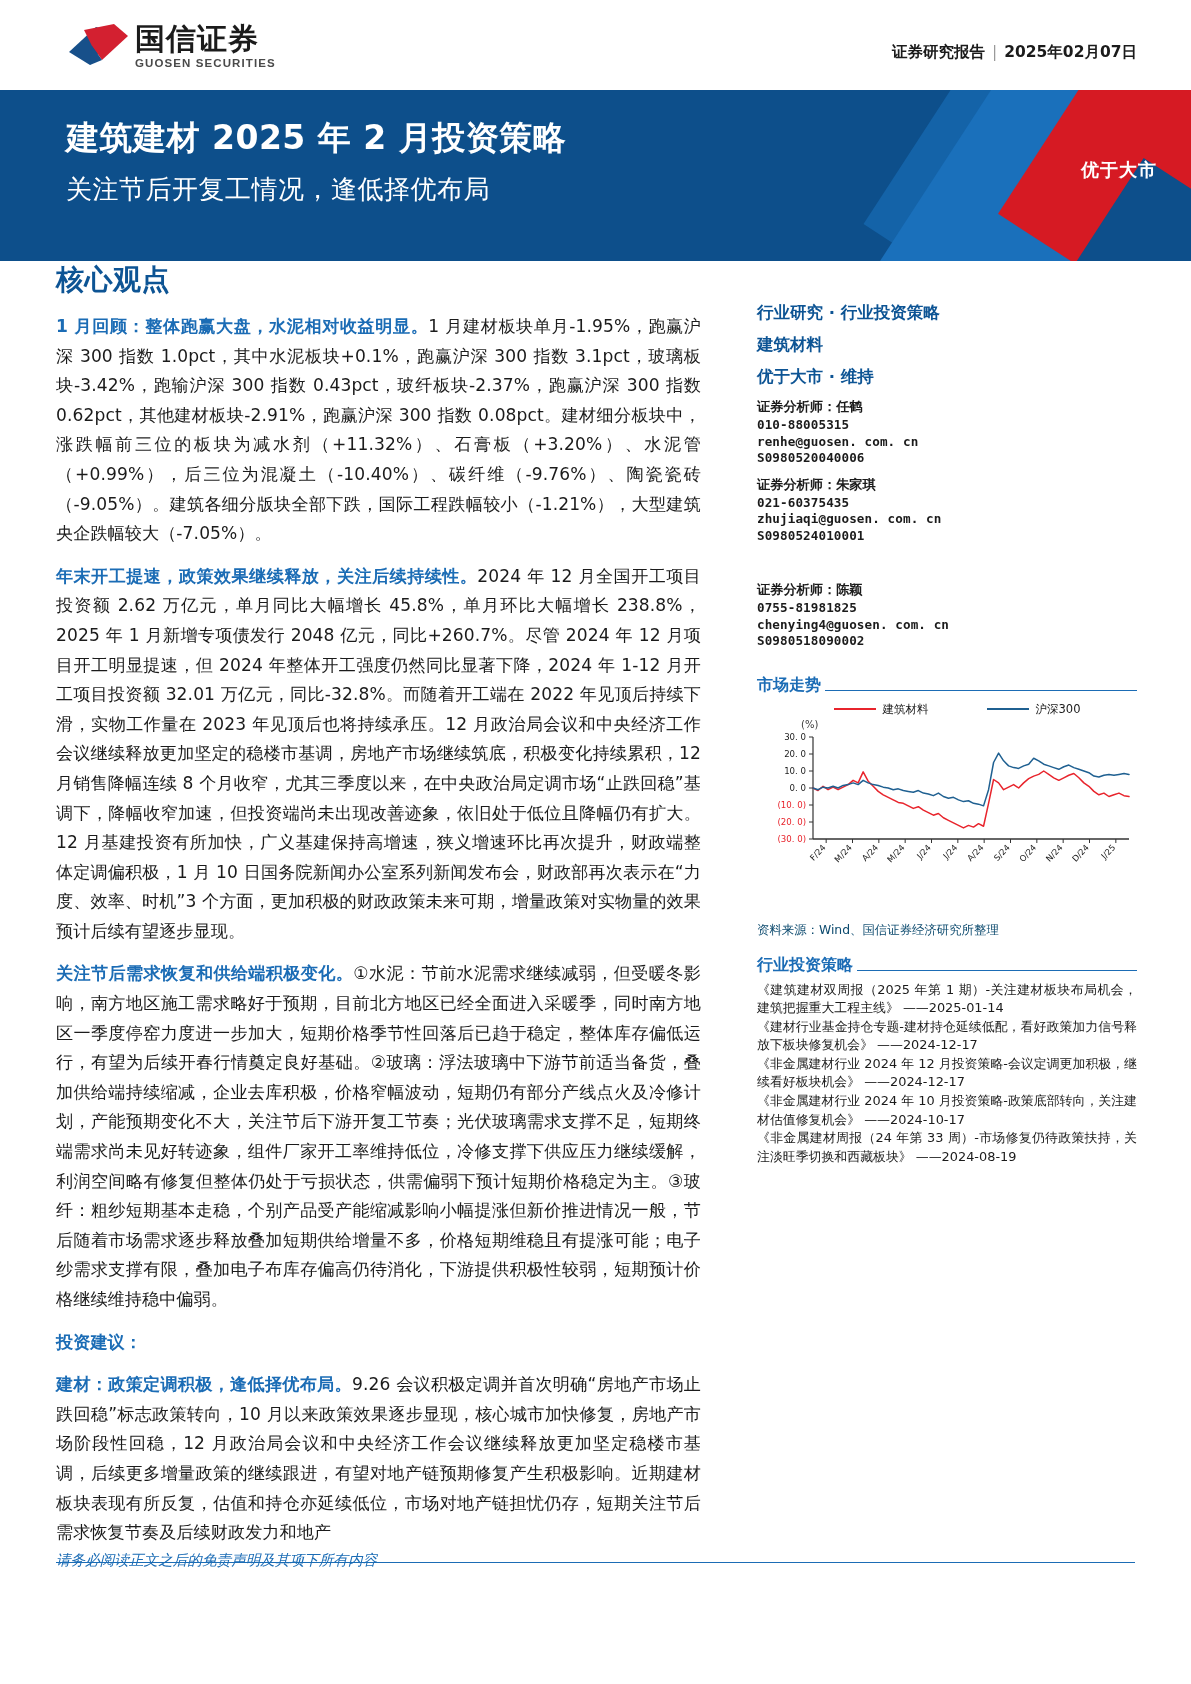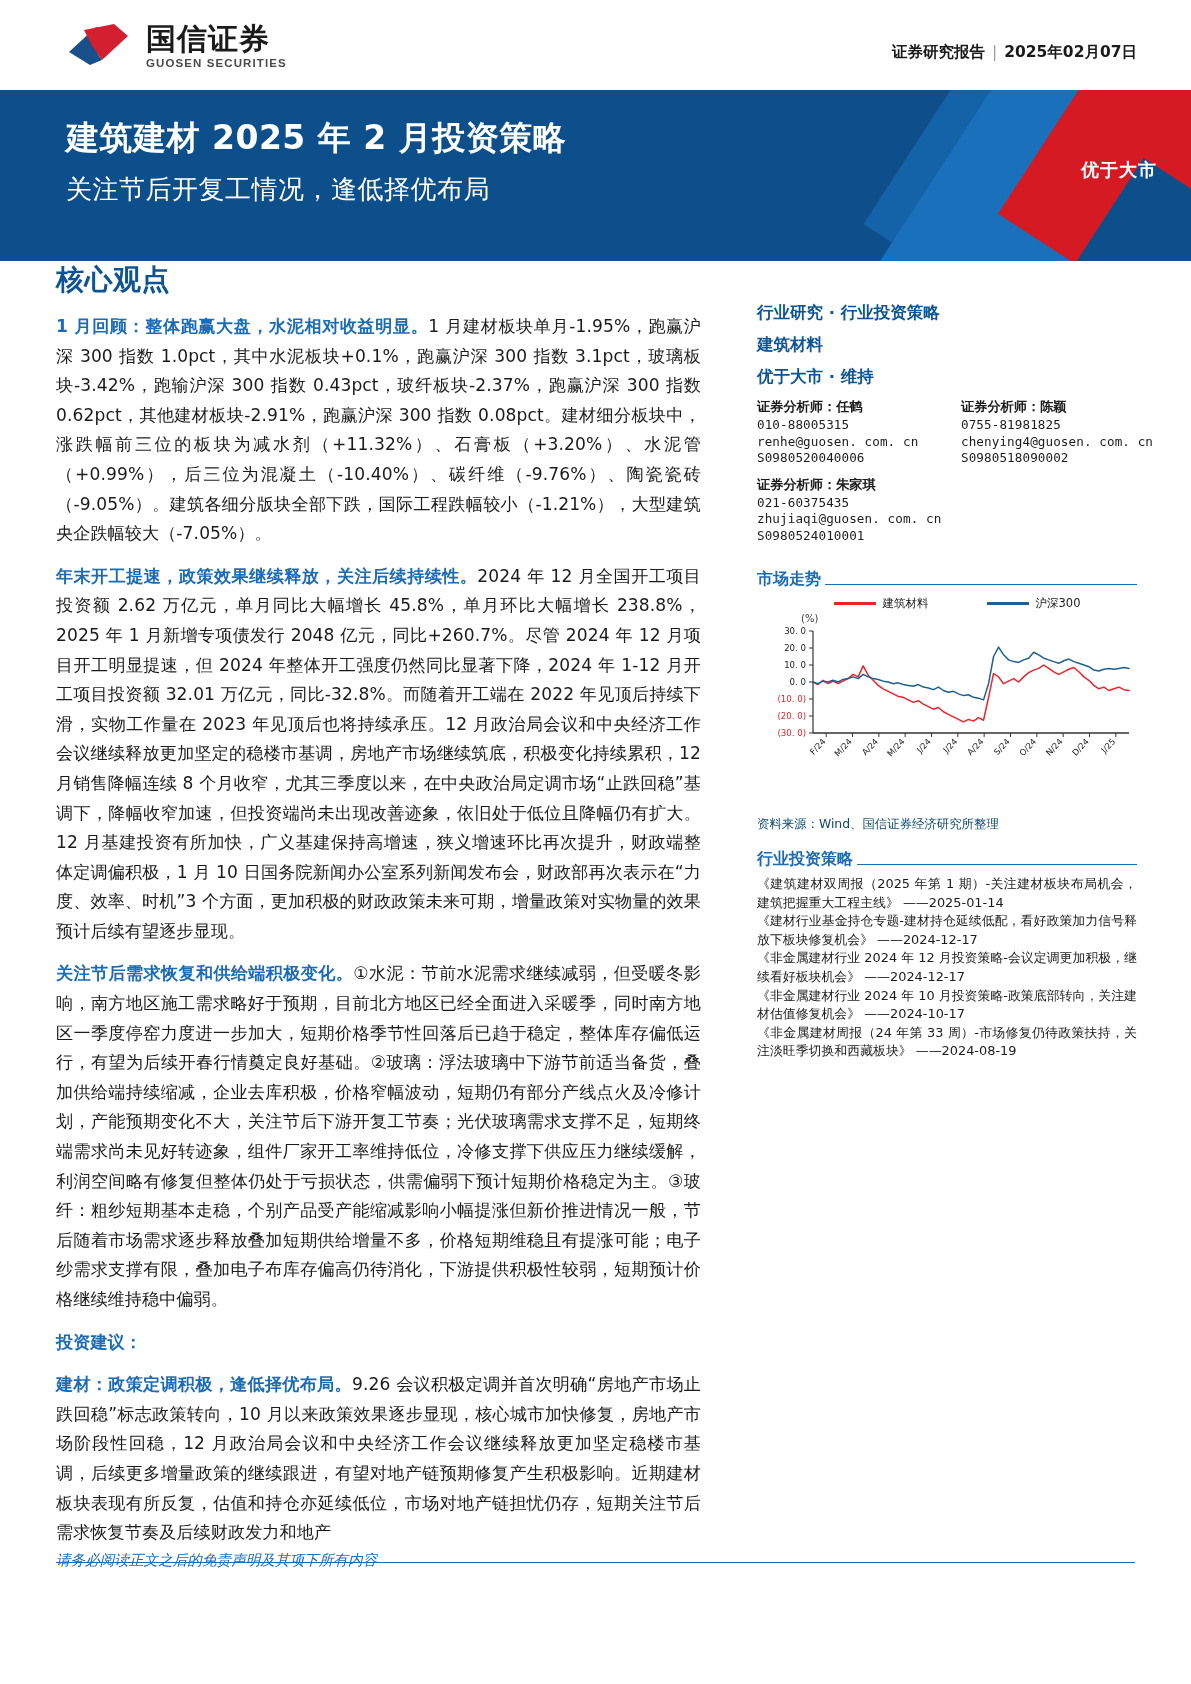--- a/index.html
+++ b/index.html
@@ -9,21 +9,21 @@
     font-family:"Liberation Sans","DejaVu Sans",sans-serif;
     -webkit-font-smoothing:antialiased;
   }
   .page { position:relative; width:1191px; height:1684px; overflow:hidden; }
 
   
   .topbar {
     position:absolute; left:0; top:0; width:1191px; height:90px;
     background:#ffffff;
   }
-  .logo-wrap { position:absolute; left:66px; top:22px; display:flex; align-items:center; gap:14px; }
+  .logo-wrap { position:absolute; left:66px; top:22px; display:flex; align-items:center; gap:3px; }
   .logo-mark { width:66px; height:48px; position:relative; }
   .logo-text-block { display:flex; flex-direction:column; justify-content:center; }
   .logo-cn { font-size:30px; font-weight:bold; color:#1b1b1b; letter-spacing:1px; line-height:1.05;
              font-family:"DejaVu Sans","Liberation Sans",sans-serif; }
   .logo-en { font-size:11.5px; font-weight:bold; color:#4a4a4a; letter-spacing:1.1px; margin-top:3px; }
   .topbar-right {
     position:absolute; right:54px; top:42px;
     font-size:15.5px; font-weight:bold; color:#1b1b1b; white-space:nowrap;
     font-family:"DejaVu Sans","Liberation Sans",sans-serif;
   }
@@ -86,31 +86,32 @@
 
   
   .rc-title {
     font-size:16.5px; font-weight:bold; color:#0d5494; margin-bottom:10px;
     font-family:"DejaVu Sans","Liberation Sans",sans-serif;
   }
   .rc-line {
     font-size:16.5px; font-weight:bold; color:#0d5494; margin-bottom:10px;
     font-family:"DejaVu Sans","Liberation Sans",sans-serif;
   }
-  .analysts { display:flex; gap:28px; margin-top:4px; }
+  .analysts { display:flex; gap:28px; margin-top:4px;flex-direction:column; }
   .an-col { width:176px; }
   .an-block { margin-bottom:9px; }
   .an-name {
     font-size:13.2px; font-weight:bold; color:#1b1b1b; margin-bottom:1px;
     font-family:"DejaVu Sans","Liberation Sans",sans-serif;
   }
   .an-row {
     font-size:12.6px; color:#1b1b1b; line-height:16.5px; letter-spacing:0.1px;
     font-family:"DejaVu Sans Mono","Liberation Mono",monospace;
     white-space:nowrap;
+    font-weight:bold;
   }
   .rc-head {
     display:flex; align-items:flex-end; gap:4px; margin-top:16px; margin-bottom:4px;
   }
   .rc-head-label {
     font-size:16px; font-weight:bold; color:#1b6cb5; white-space:nowrap;
     font-family:"DejaVu Sans","Liberation Sans",sans-serif;
   }
   .rc-head-rule { flex:1; border-bottom:1.4px solid #1b6cb5; margin-bottom:5px; }
 

